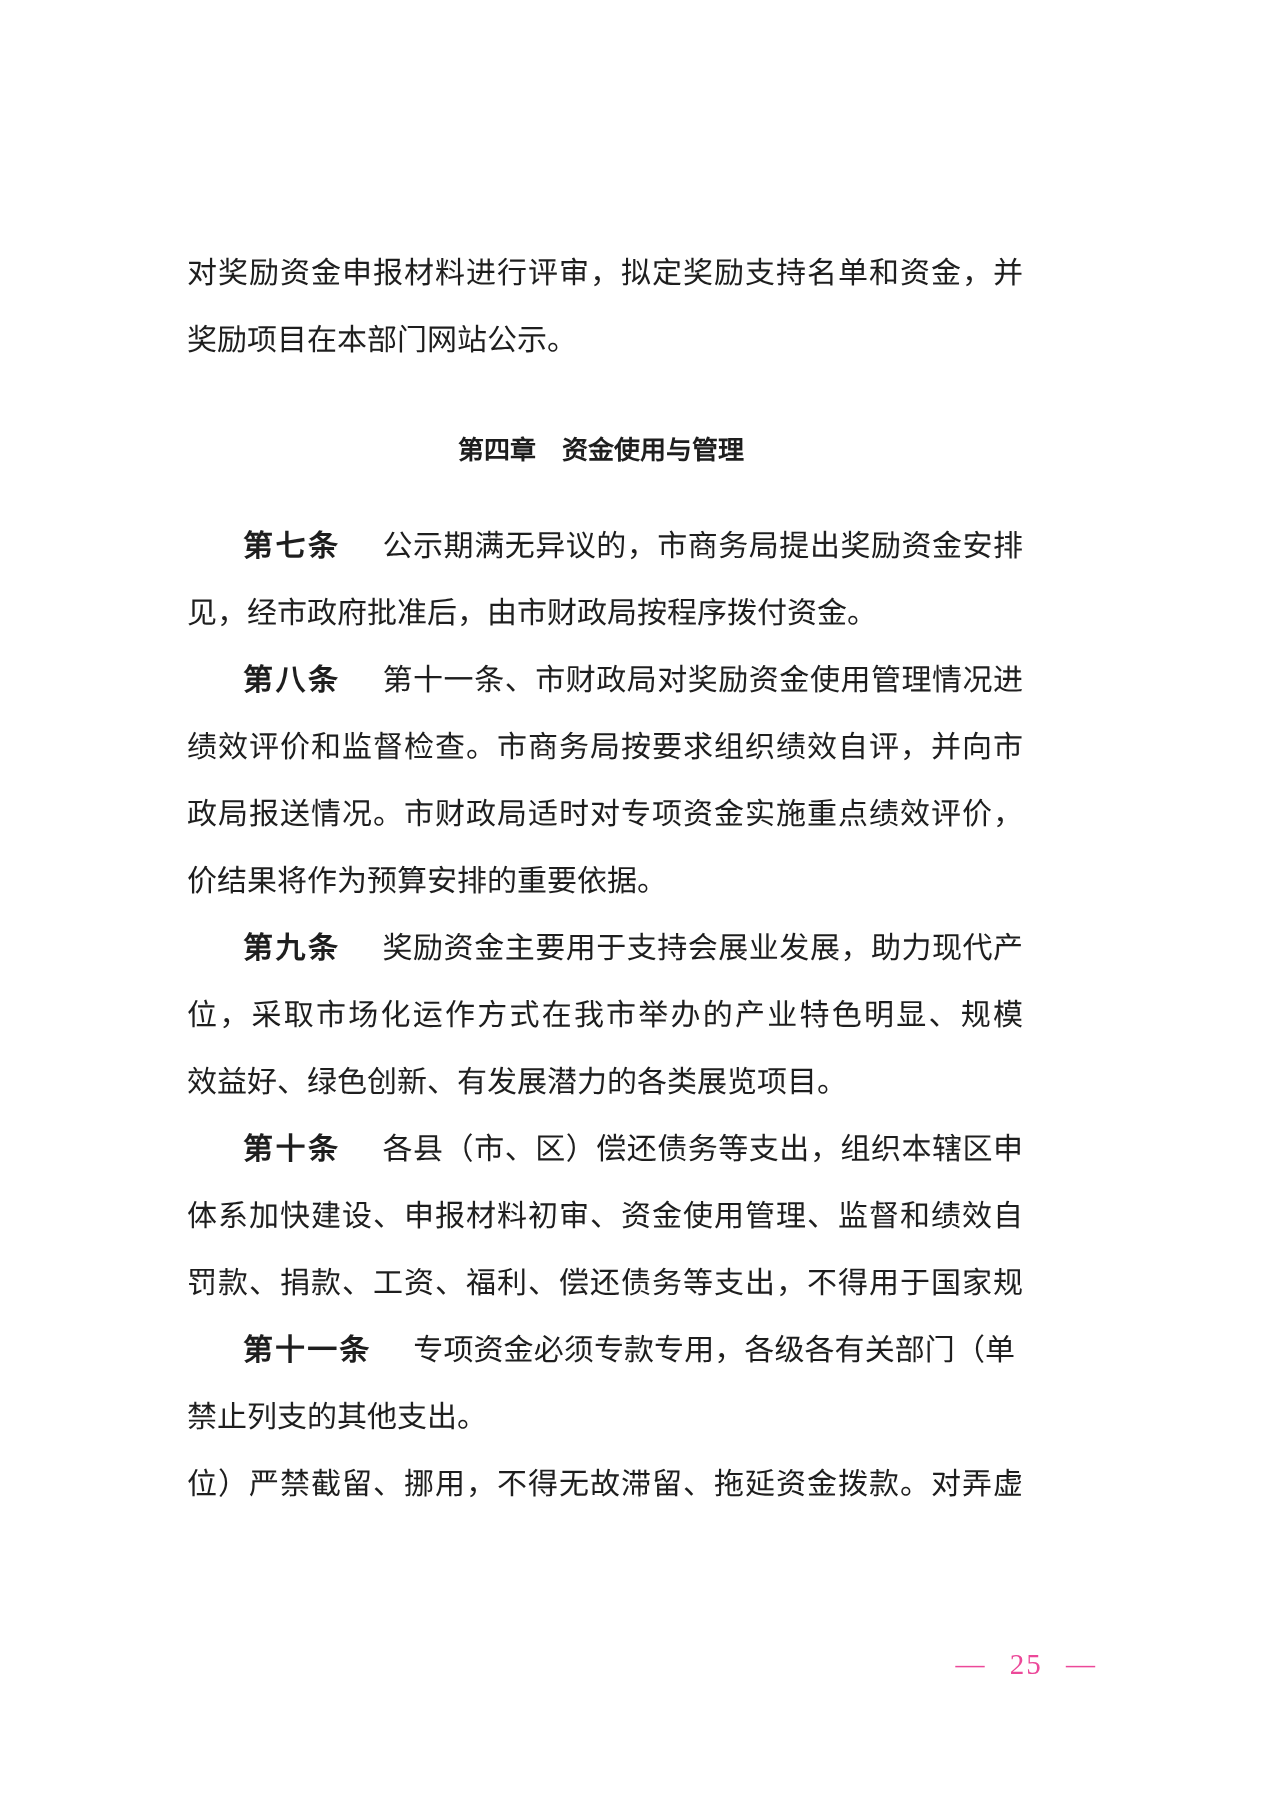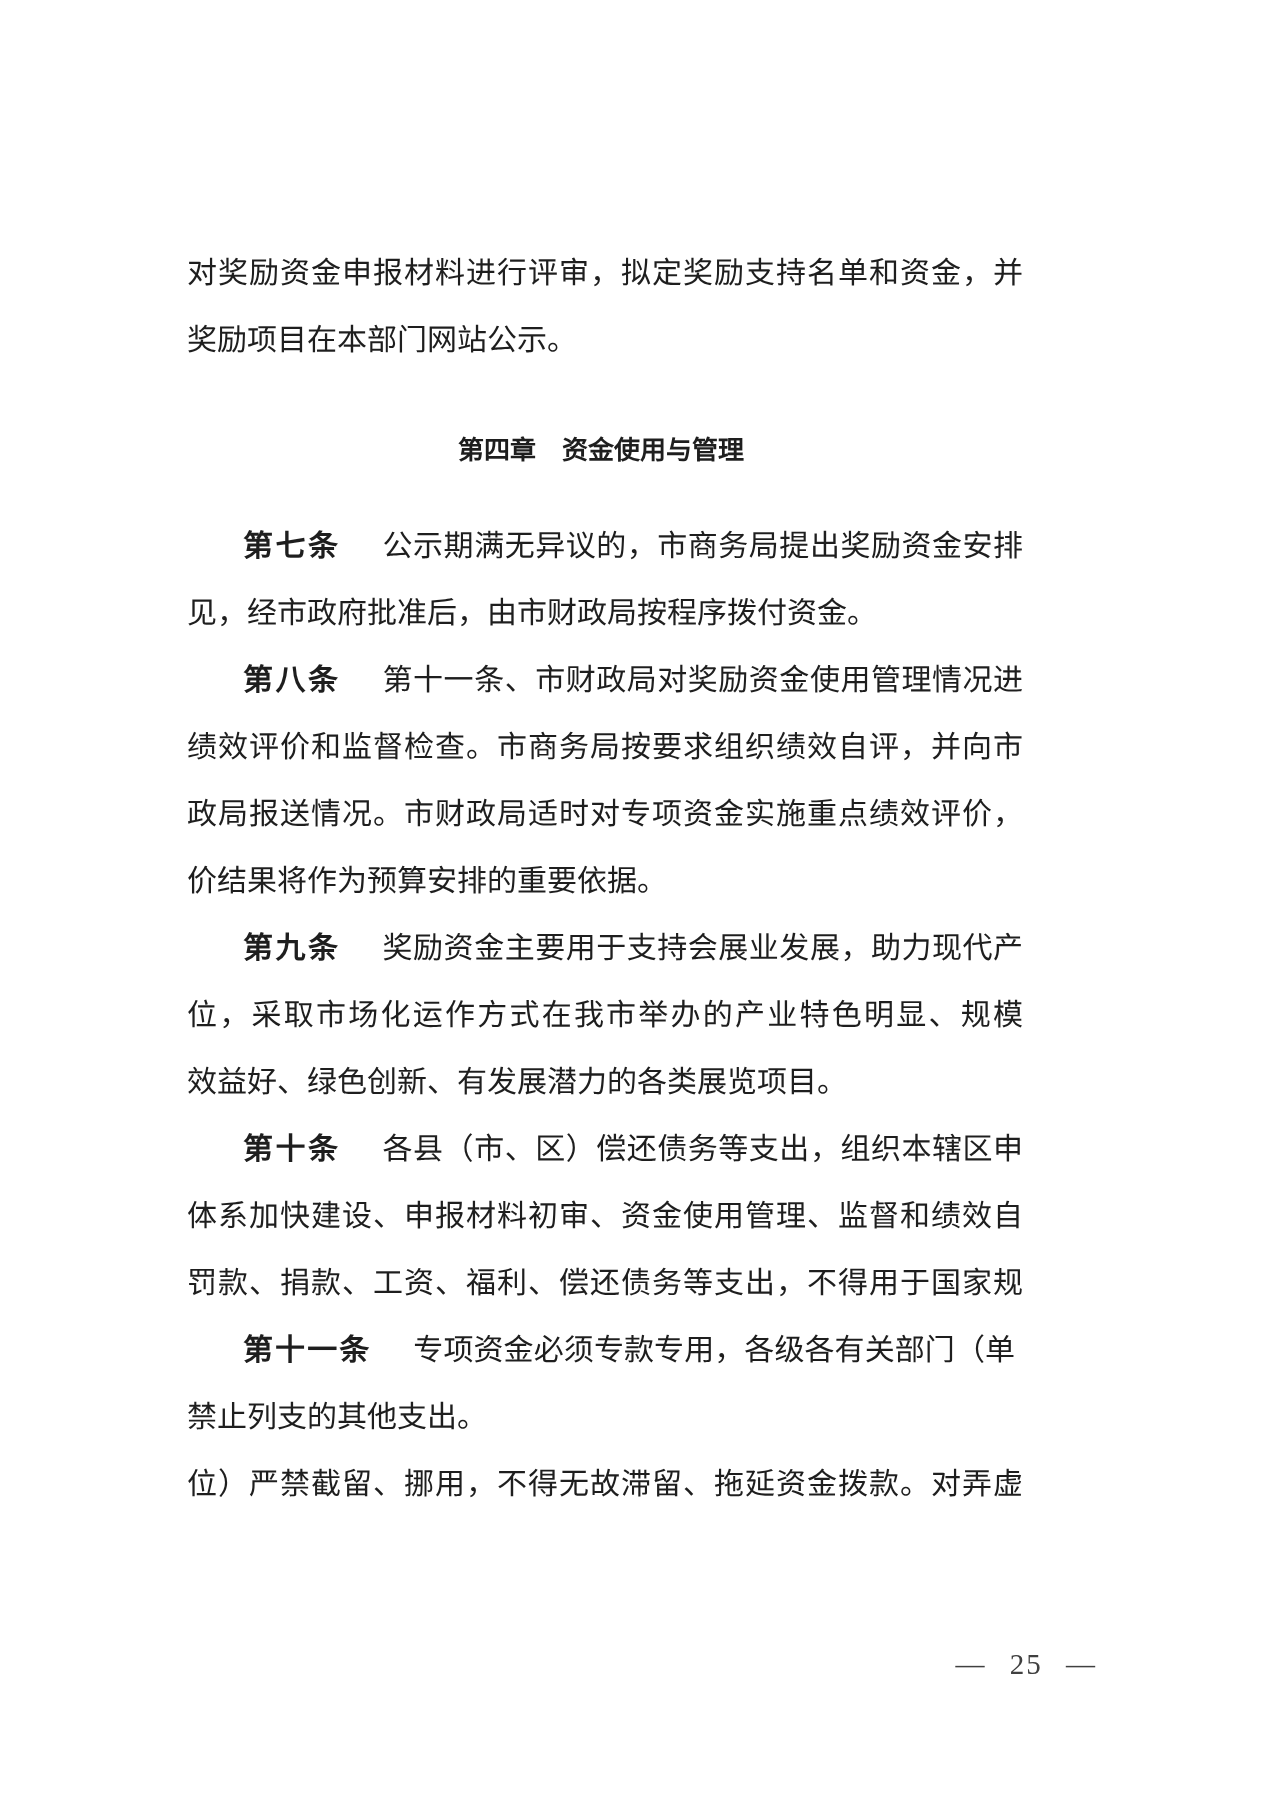--- a/index.html
+++ b/index.html
@@ -51,21 +51,21 @@
     text-align-last: center;
   }
   .page-number {
     position: absolute;
     top: 1605px;
     right: 195px;
     font-size: 29px;
     line-height: 63px;
     letter-spacing: 2px;
     word-spacing: 14px;
-    color: #404040;
+    color: #ec4899;
     white-space: nowrap;
   }
 </style>
 </head>
 <body>
 
 <div class="page">
   <div class="content">
 
     <div class="line"><span>对奖励资金申报材料进行评审，拟定奖励支持名单和资金，并将</span></div>

